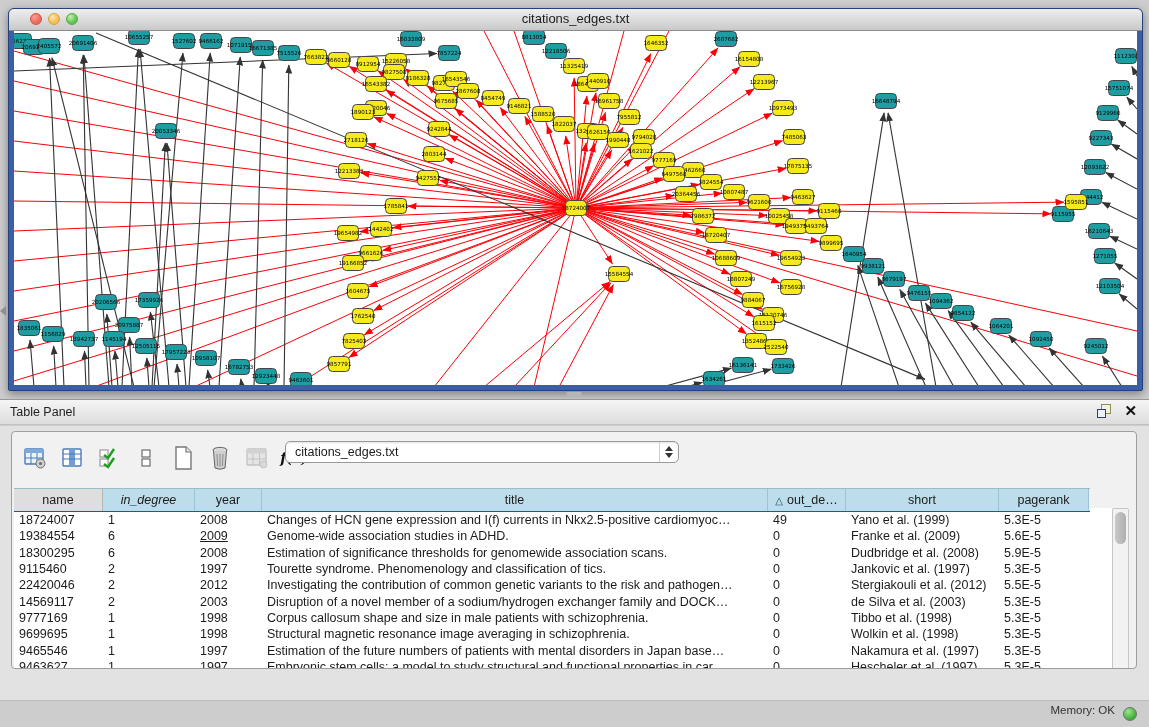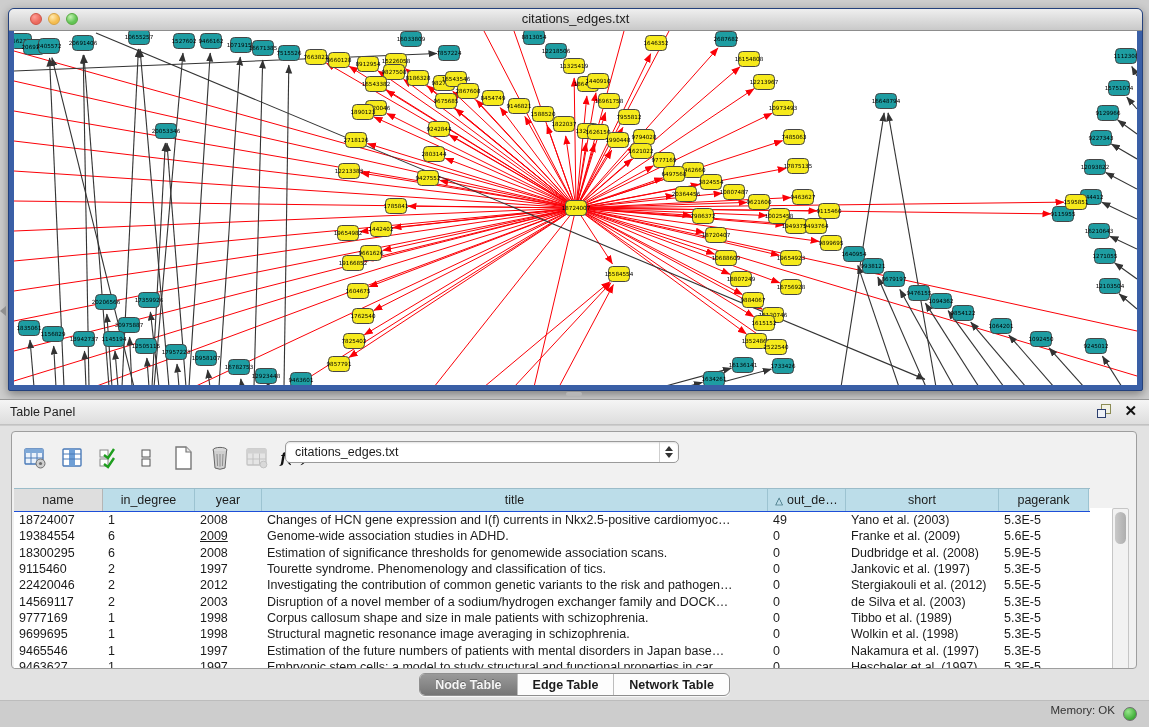--- a/index.html
+++ b/index.html
@@ -839,21 +839,21 @@
           <span class="up"></span>
           <span class="dn"></span>
         </span>
     </div>
 
     <div class="tablewrap">
       <div class="thead" id="thead">
           <div class="th gray" style="width: 89px;">
             <span>name</span>
           </div>
-          <div class="th" style="width: 92px;">
+          <div class="th" style="width: 92px; font-style: italic;">
             <span>in_degree</span>
           </div>
           <div class="th" style="width: 67px;">
             <span>year</span>
           </div>
           <div class="th" style="width: 506px;">
             <span>title</span>
           </div>
           <div class="th" style="width: 78px;">
             <span class="sortg">△</span>
@@ -866,21 +866,21 @@
             <span>pagerank</span>
           </div>
         </div>
       <div class="tbody" id="tbody">
           <div class="tr">
             <div class="td" style="width: 89px;">18724007</div>
             <div class="td" style="width: 92px;">1</div>
             <div class="td" style="width: 67px;">2008</div>
             <div class="td" style="width: 506px;">Changes of HCN gene expression and I(f) currents in Nkx2.5-positive cardiomyoc…</div>
             <div class="td" style="width: 78px;">49</div>
-            <div class="td" style="width: 153px;">Yano et al. (2003)</div>
+            <div class="td" style="width: 153px;">Yano et al. (1999)</div>
             <div class="td" style="width: 90px;">5.3E-5</div>
           </div>
           <div class="tr">
             <div class="td" style="width: 89px;">19384554</div>
             <div class="td" style="width: 92px;">6</div>
             <div class="td" style="width: 67px; text-decoration: underline;">2009</div>
             <div class="td" style="width: 506px;">Genome-wide association studies in ADHD.</div>
             <div class="td" style="width: 78px;">0</div>
             <div class="td" style="width: 153px; text-align: center;">Franke et al. (2009)</div>
             <div class="td" style="width: 90px;">5.6E-5</div>
@@ -920,21 +920,21 @@
             <div class="td" style="width: 78px;">0</div>
             <div class="td" style="width: 153px;">de Silva et al. (2003)</div>
             <div class="td" style="width: 90px;">5.3E-5</div>
           </div>
           <div class="tr">
             <div class="td" style="width: 89px;">9777169</div>
             <div class="td" style="width: 92px;">1</div>
             <div class="td" style="width: 67px;">1998</div>
             <div class="td" style="width: 506px;">Corpus callosum shape and size in male patients with schizophrenia.</div>
             <div class="td" style="width: 78px;">0</div>
-            <div class="td" style="width: 153px;">Tibbo et al. (1989)</div>
+            <div class="td" style="width: 153px;">Tibbo et al. (1998)</div>
             <div class="td" style="width: 90px;">5.3E-5</div>
           </div>
           <div class="tr">
             <div class="td" style="width: 89px;">9699695</div>
             <div class="td" style="width: 92px;">1</div>
             <div class="td" style="width: 67px;">1998</div>
             <div class="td" style="width: 506px;">Structural magnetic resonance image averaging in schizophrenia.</div>
             <div class="td" style="width: 78px;">0</div>
             <div class="td" style="width: 153px;">Wolkin et al. (1998)</div>
             <div class="td" style="width: 90px;">5.3E-5</div>
@@ -958,26 +958,19 @@
             <div class="td" style="width: 90px;">5.3E-5</div>
           </div>
         </div>
     </div>
     <div class="rightfill"></div>
     <div class="vscroll">
       <div class="vthumb"></div>
     </div>
   </div>
 
-  <div class="tabsbar">
-    <div class="segmented" id="tabs">
-        <span class="seg active">Node Table</span>
-        <span class="seg">Edge Table</span>
-        <span class="seg">Network Table</span>
-      </div>
-  </div>
 
   <div class="statusbar">
     <span class="mem">Memory: OK</span>
     <span class="led"></span>
   </div>
 
 </div>
 
 </body></html>

